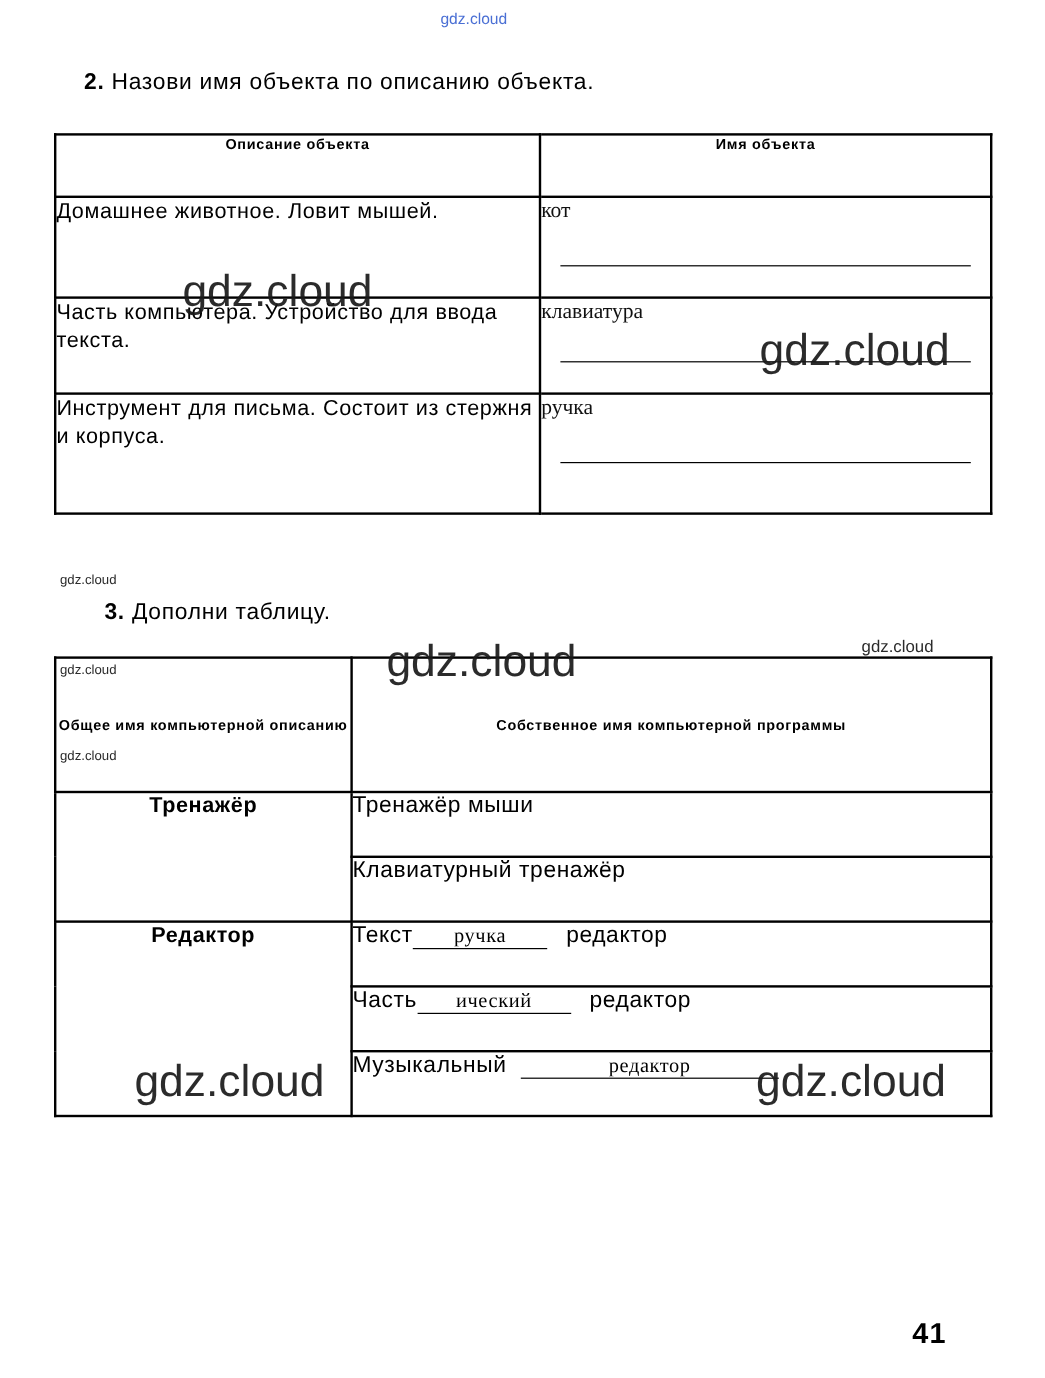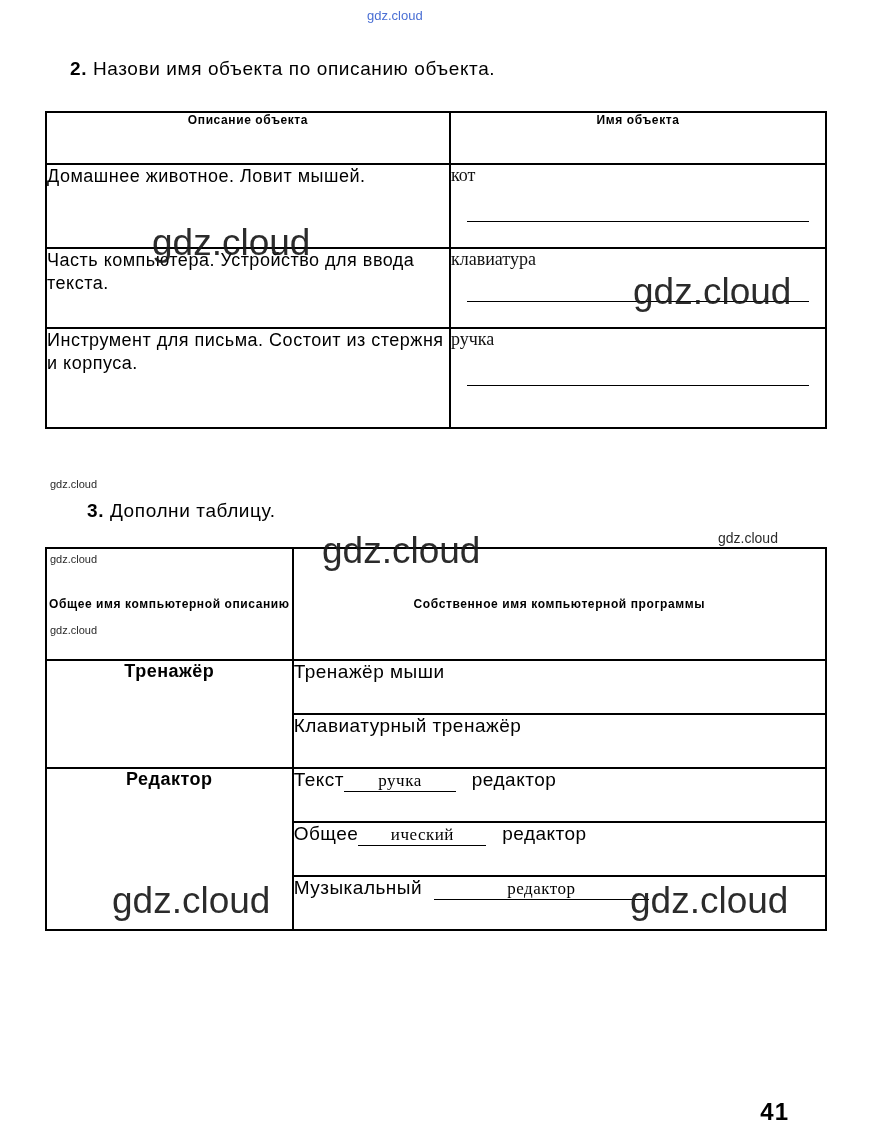--- a/index.html
+++ b/index.html
@@ -202,21 +202,21 @@
 
     <tr>
       <td class="t3-left" rowspan="3" style="height:52px;">Редактор</td>
       <td class="t3-row" style="height:52px;">
         <span>Текст</span><span class="fill" style="width:112px;">ручка</span>
         <span style="margin-left:10px;">редактор</span>
       </td>
     </tr>
     <tr>
       <td class="t3-row" style="height:52px;">
-        <span>Общее</span><span class="fill" style="width:128px;">ический</span>
+        <span>Часть</span><span class="fill" style="width:128px;">ический</span>
         <span style="margin-left:10px;">редактор</span>
       </td>
     </tr>
     <tr>
       <td class="t3-row" style="height:52px;">
         <span>Музыкальный</span>
         <span class="fill" style="width:215px; margin-left:6px;">редактор</span>
       </td>
     </tr>
   </tbody>

